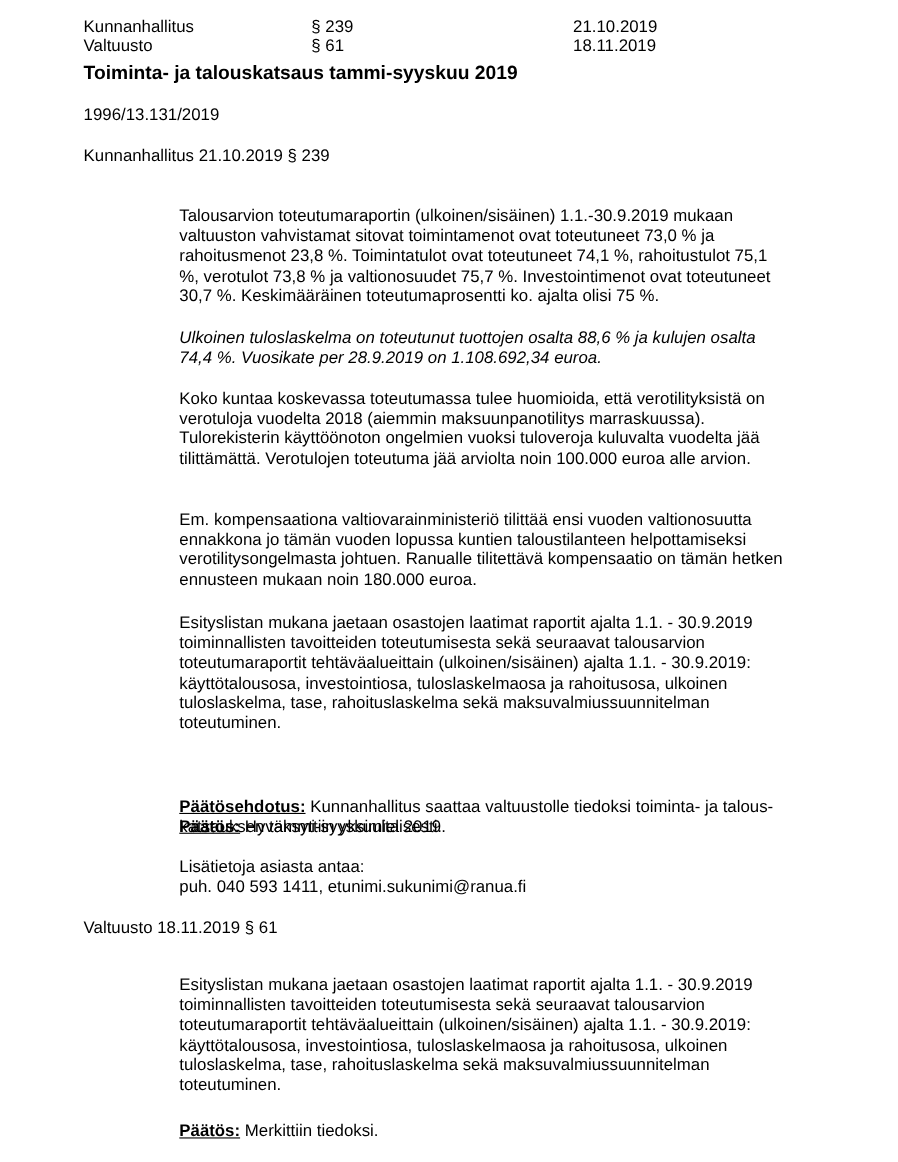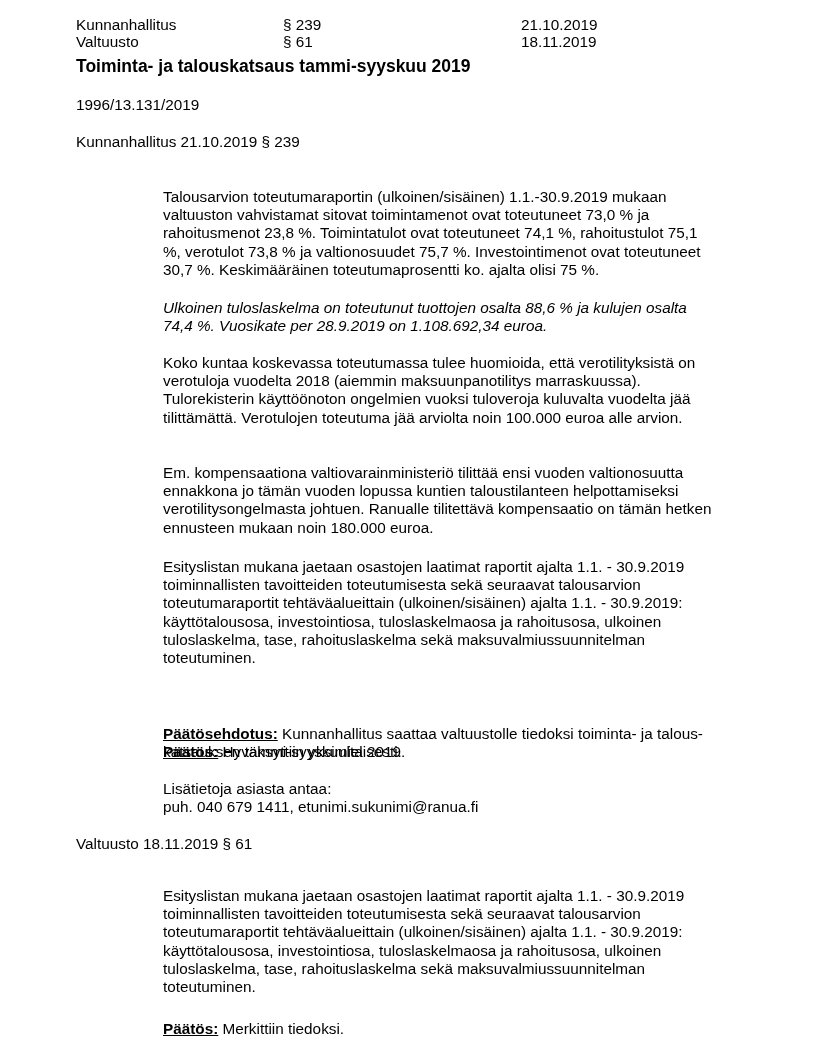--- a/index.html
+++ b/index.html
@@ -73,21 +73,21 @@
   <span class="line"><span class="lbl">Päätösehdotus:</span><span> Kunnanhallitus saattaa valtuustolle tiedoksi toiminta- ja talous-</span></span>
   <span class="line">katsauksen tammi-syyskuulta 2019.</span>
 </div>
 
 <div class="block" style="top:743px;">
   <span class="line"><span class="lbl">Päätös:</span><span> Hyväksyttiin yksimielisesti.</span></span>
 </div>
 
 <div class="block" style="top:780px;">
   <span class="line">Lisätietoja asiasta antaa:</span>
-  <span class="line">puh. 040 679 1411, etunimi.sukunimi@ranua.fi</span>
+  <span class="line">puh. 040 593 1411, etunimi.sukunimi@ranua.fi</span>
 </div>
 
 <div class="abs" style="left:76px; top:835px;">Valtuusto 18.11.2019 § 61</div>
 
 <div class="block" style="top:887px;">
   <span class="line">Esityslistan mukana jaetaan osastojen laatimat raportit ajalta 1.1. - 30.9.2019</span>
   <span class="line">toiminnallisten tavoitteiden toteutumisesta sekä seuraavat talousarvion</span>
   <span class="line">toteutumaraportit tehtäväalueittain (ulkoinen/sisäinen) ajalta 1.1. - 30.9.2019:</span>
   <span class="line">käyttötalousosa, investointiosa, tuloslaskelmaosa ja rahoitusosa, ulkoinen</span>
   <span class="line">tuloslaskelma, tase, rahoituslaskelma sekä maksuvalmiussuunnitelman</span>

